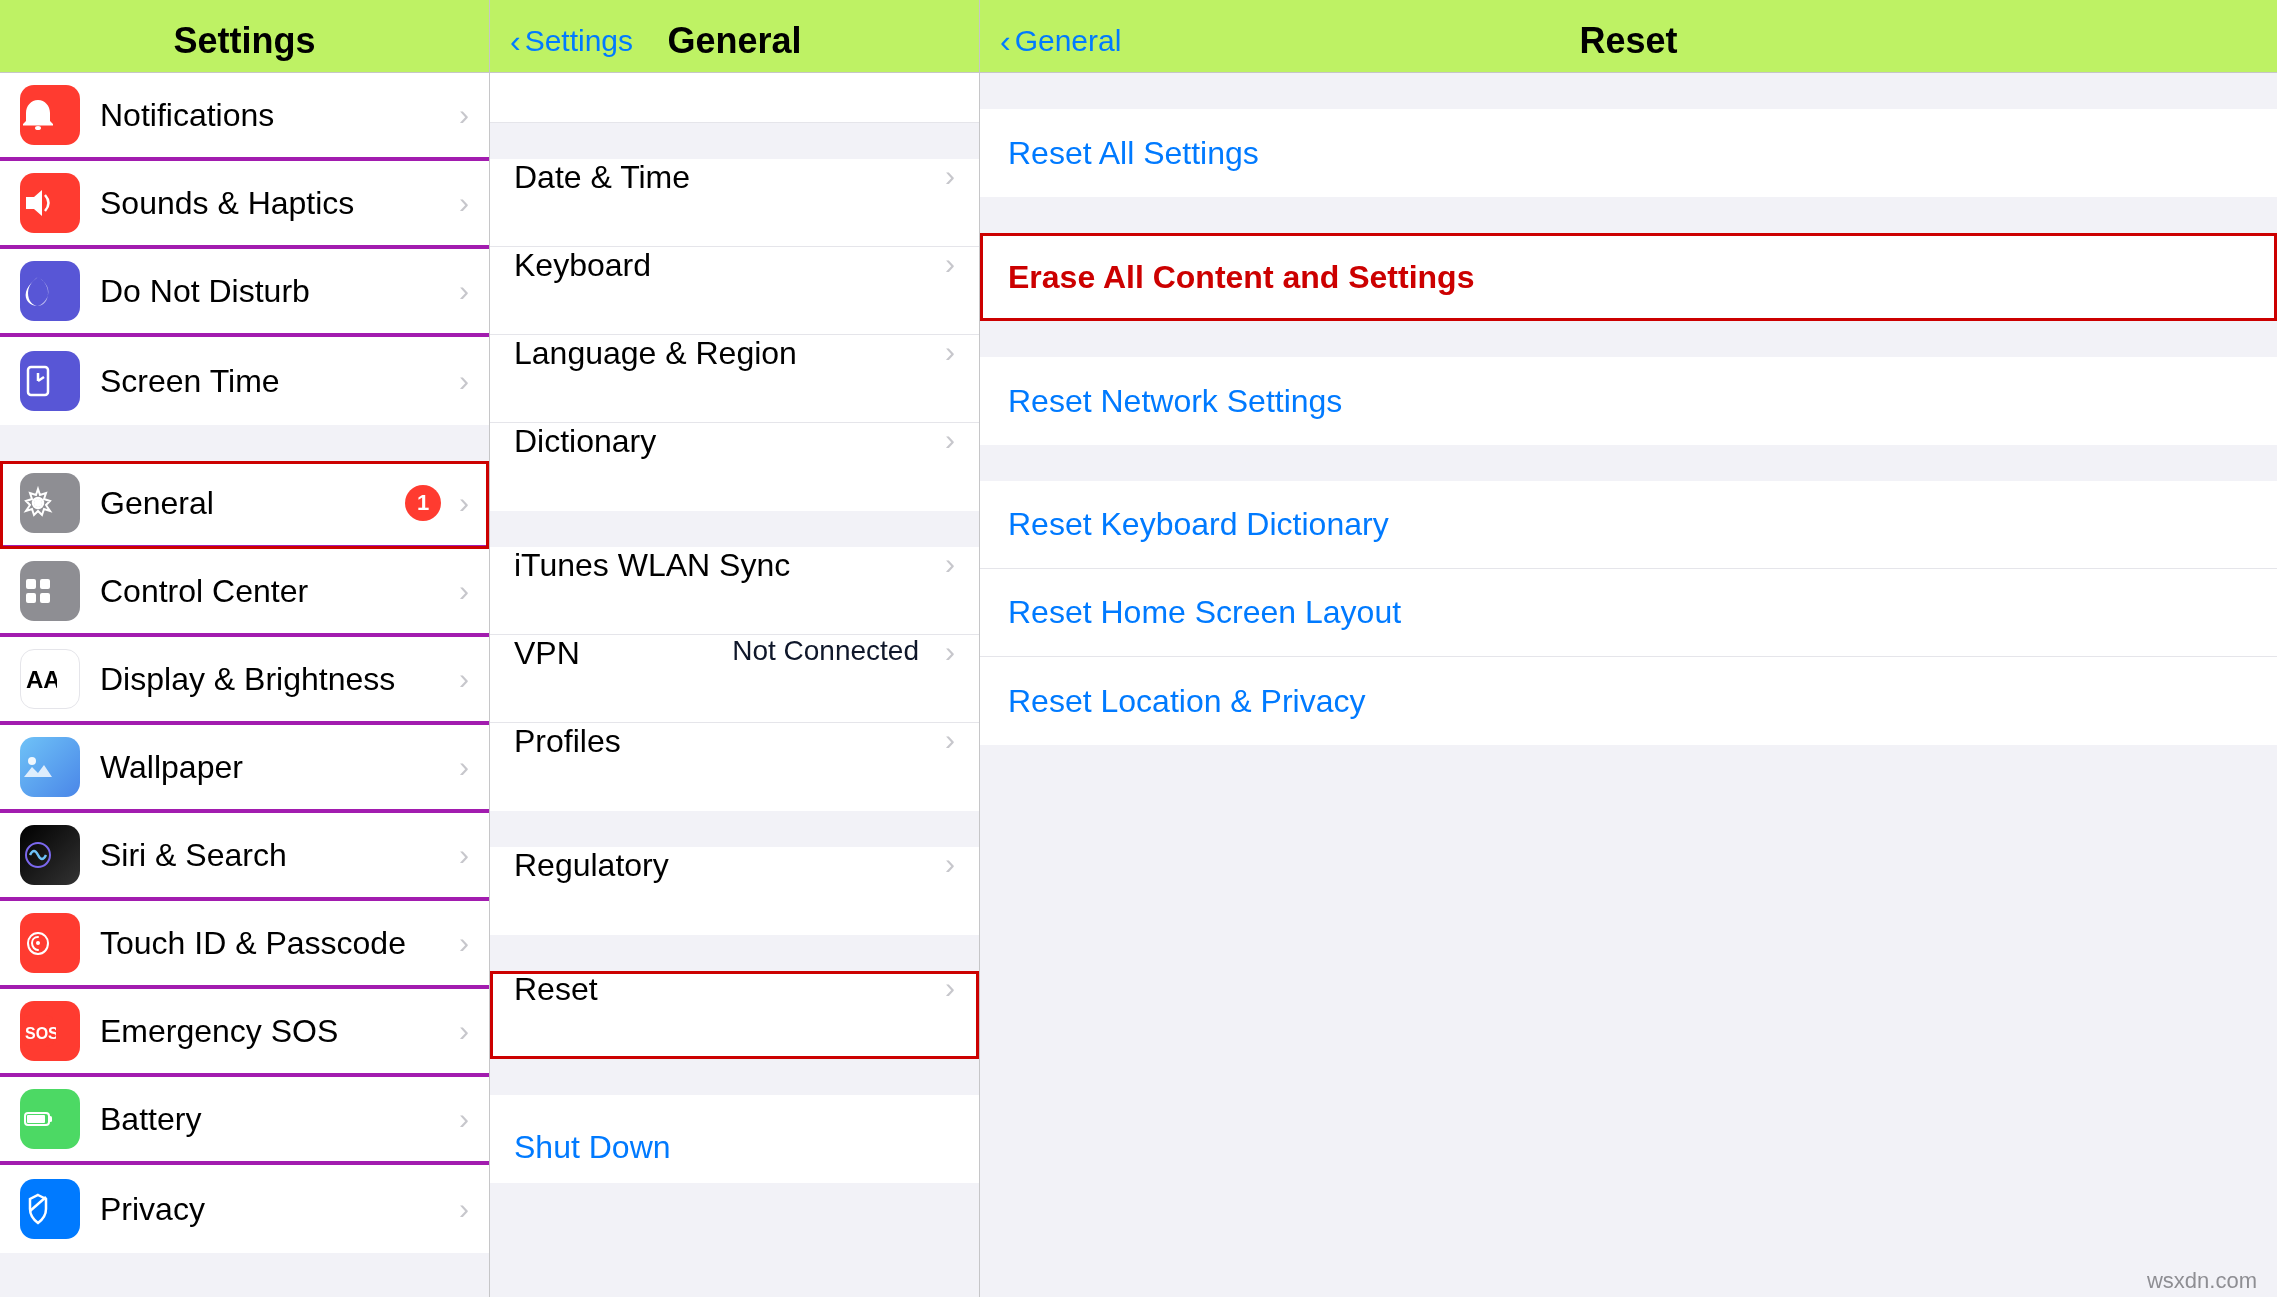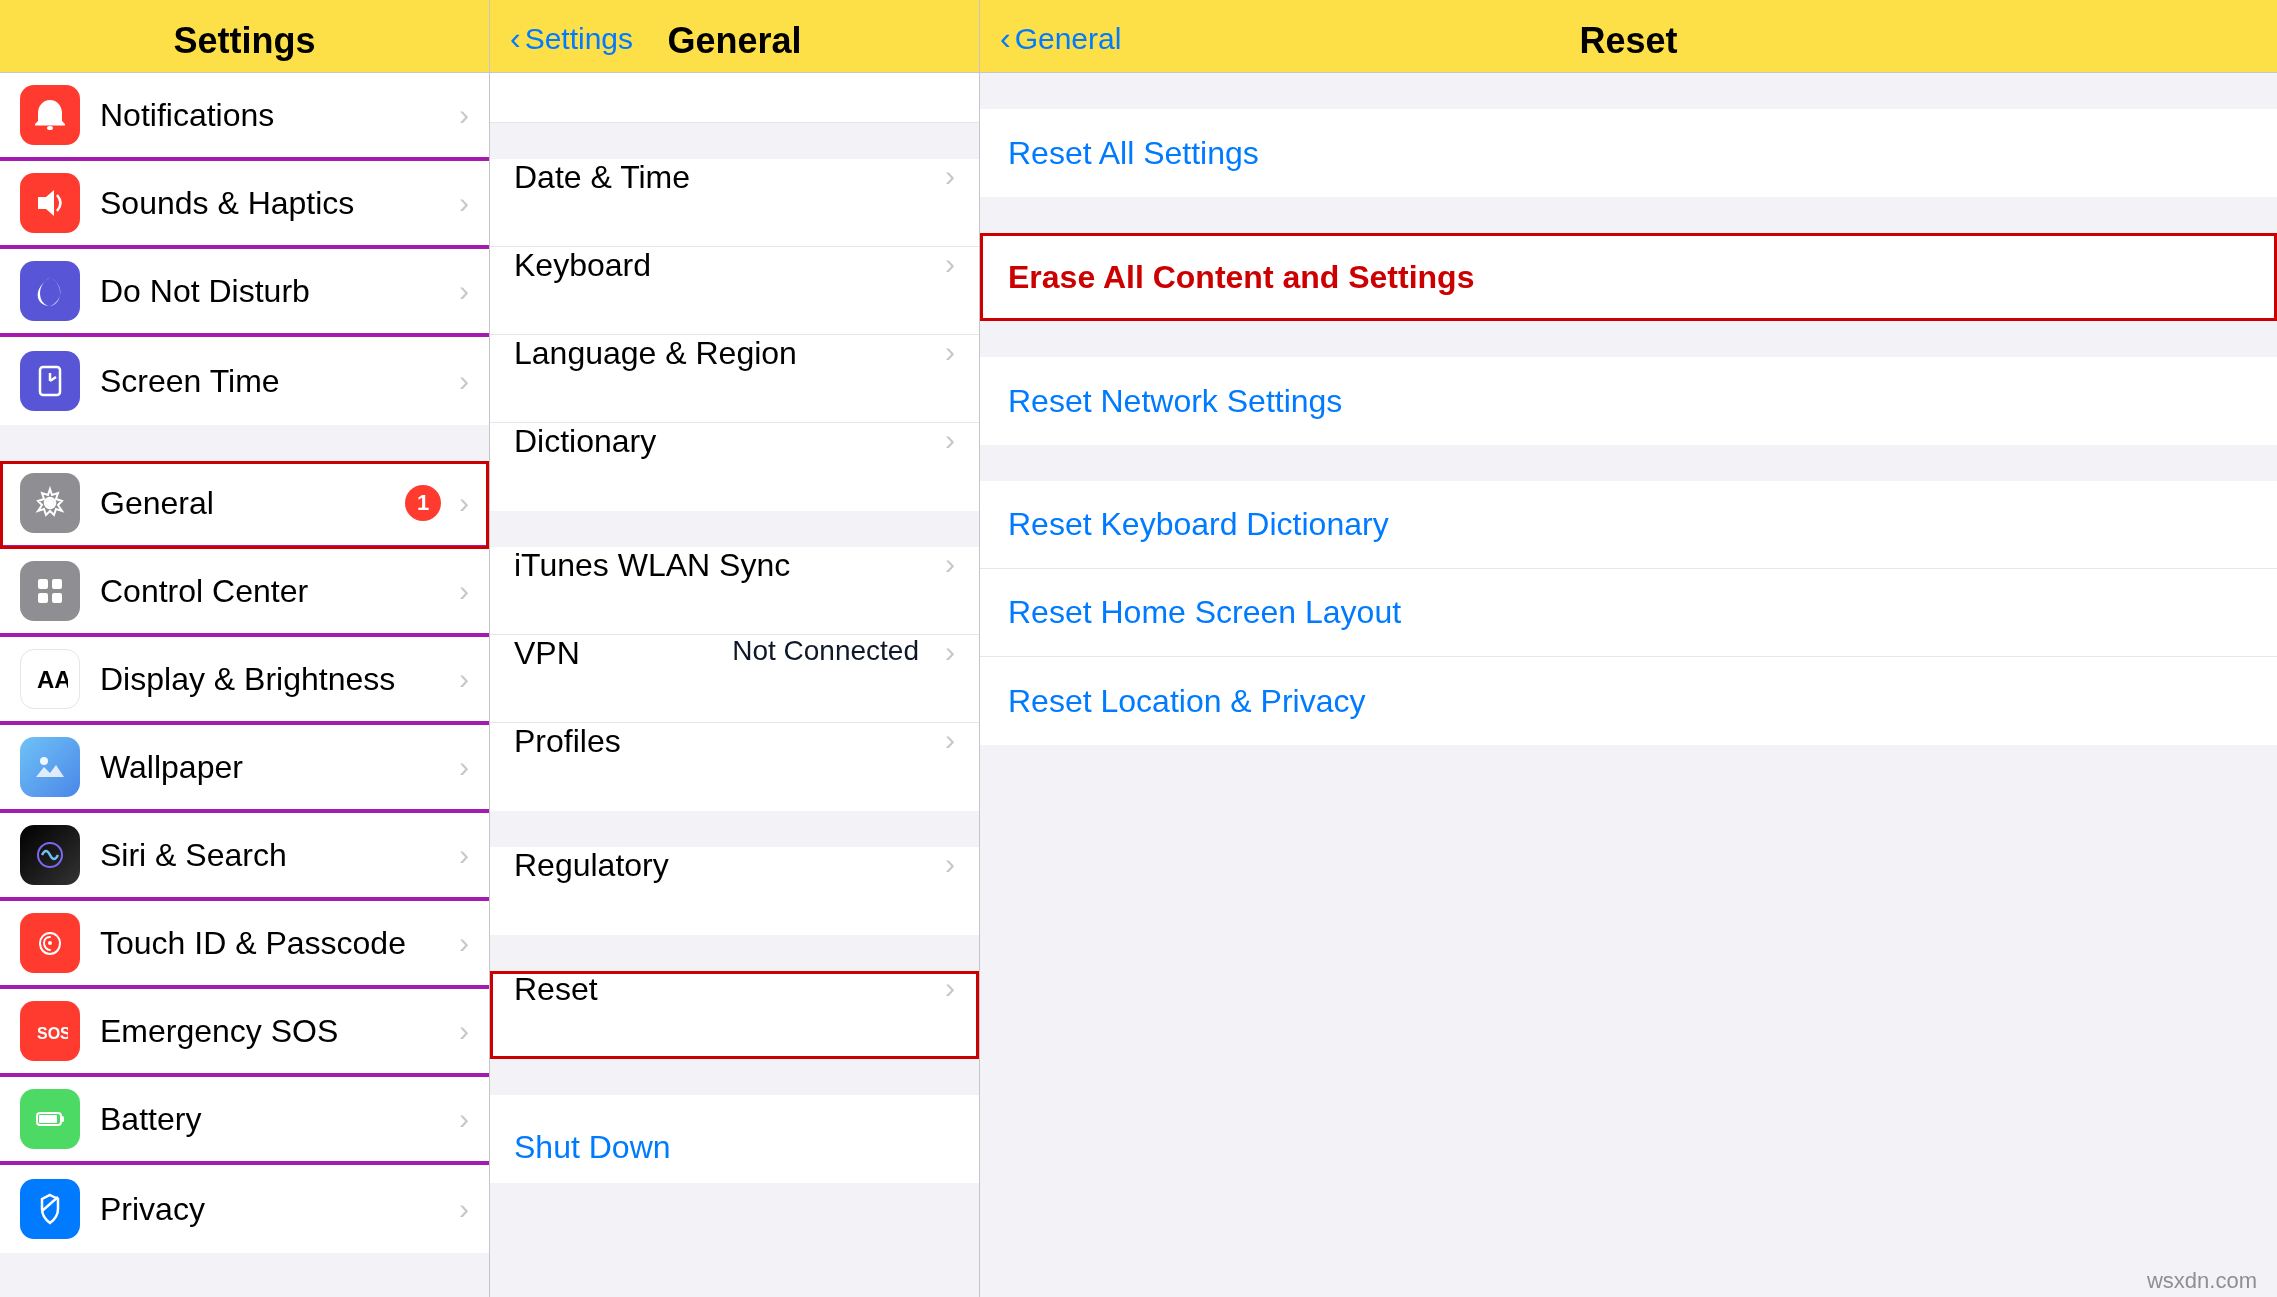--- a/index.html
+++ b/index.html
@@ -38,26 +38,27 @@
       width: 490px;
       border-right: 1px solid #c6c6c8;
     }
 
     .column-reset {
       flex: 1;
     }
 
     
     .col-header {
-      background: #fde047;
+      background: #bef264;
       padding: 20px 20px 10px 20px;
       text-align: center;
       border-bottom: 1px solid #c6c6c8;
       min-height: 64px;
       display: flex;
+      align-items: center;
       justify-content: center;
       position: relative;
     }
 
     .col-header-title {
       font-size: 36px;
       font-weight: 700;
       color: #000;
     }
 
@@ -103,21 +104,21 @@
       z-index: 10;
     }
 
     .item-icon {
       width: 60px;
       height: 60px;
       border-radius: 14px;
       margin-right: 20px;
       display: flex;
       align-items: center;
-      justify-content: center;
+      justify-content: flex-start;
       flex-shrink: 0;
     }
 
     .item-icon svg {
       width: 36px;
       height: 36px;
     }
 
     .item-label {
       flex: 1;

